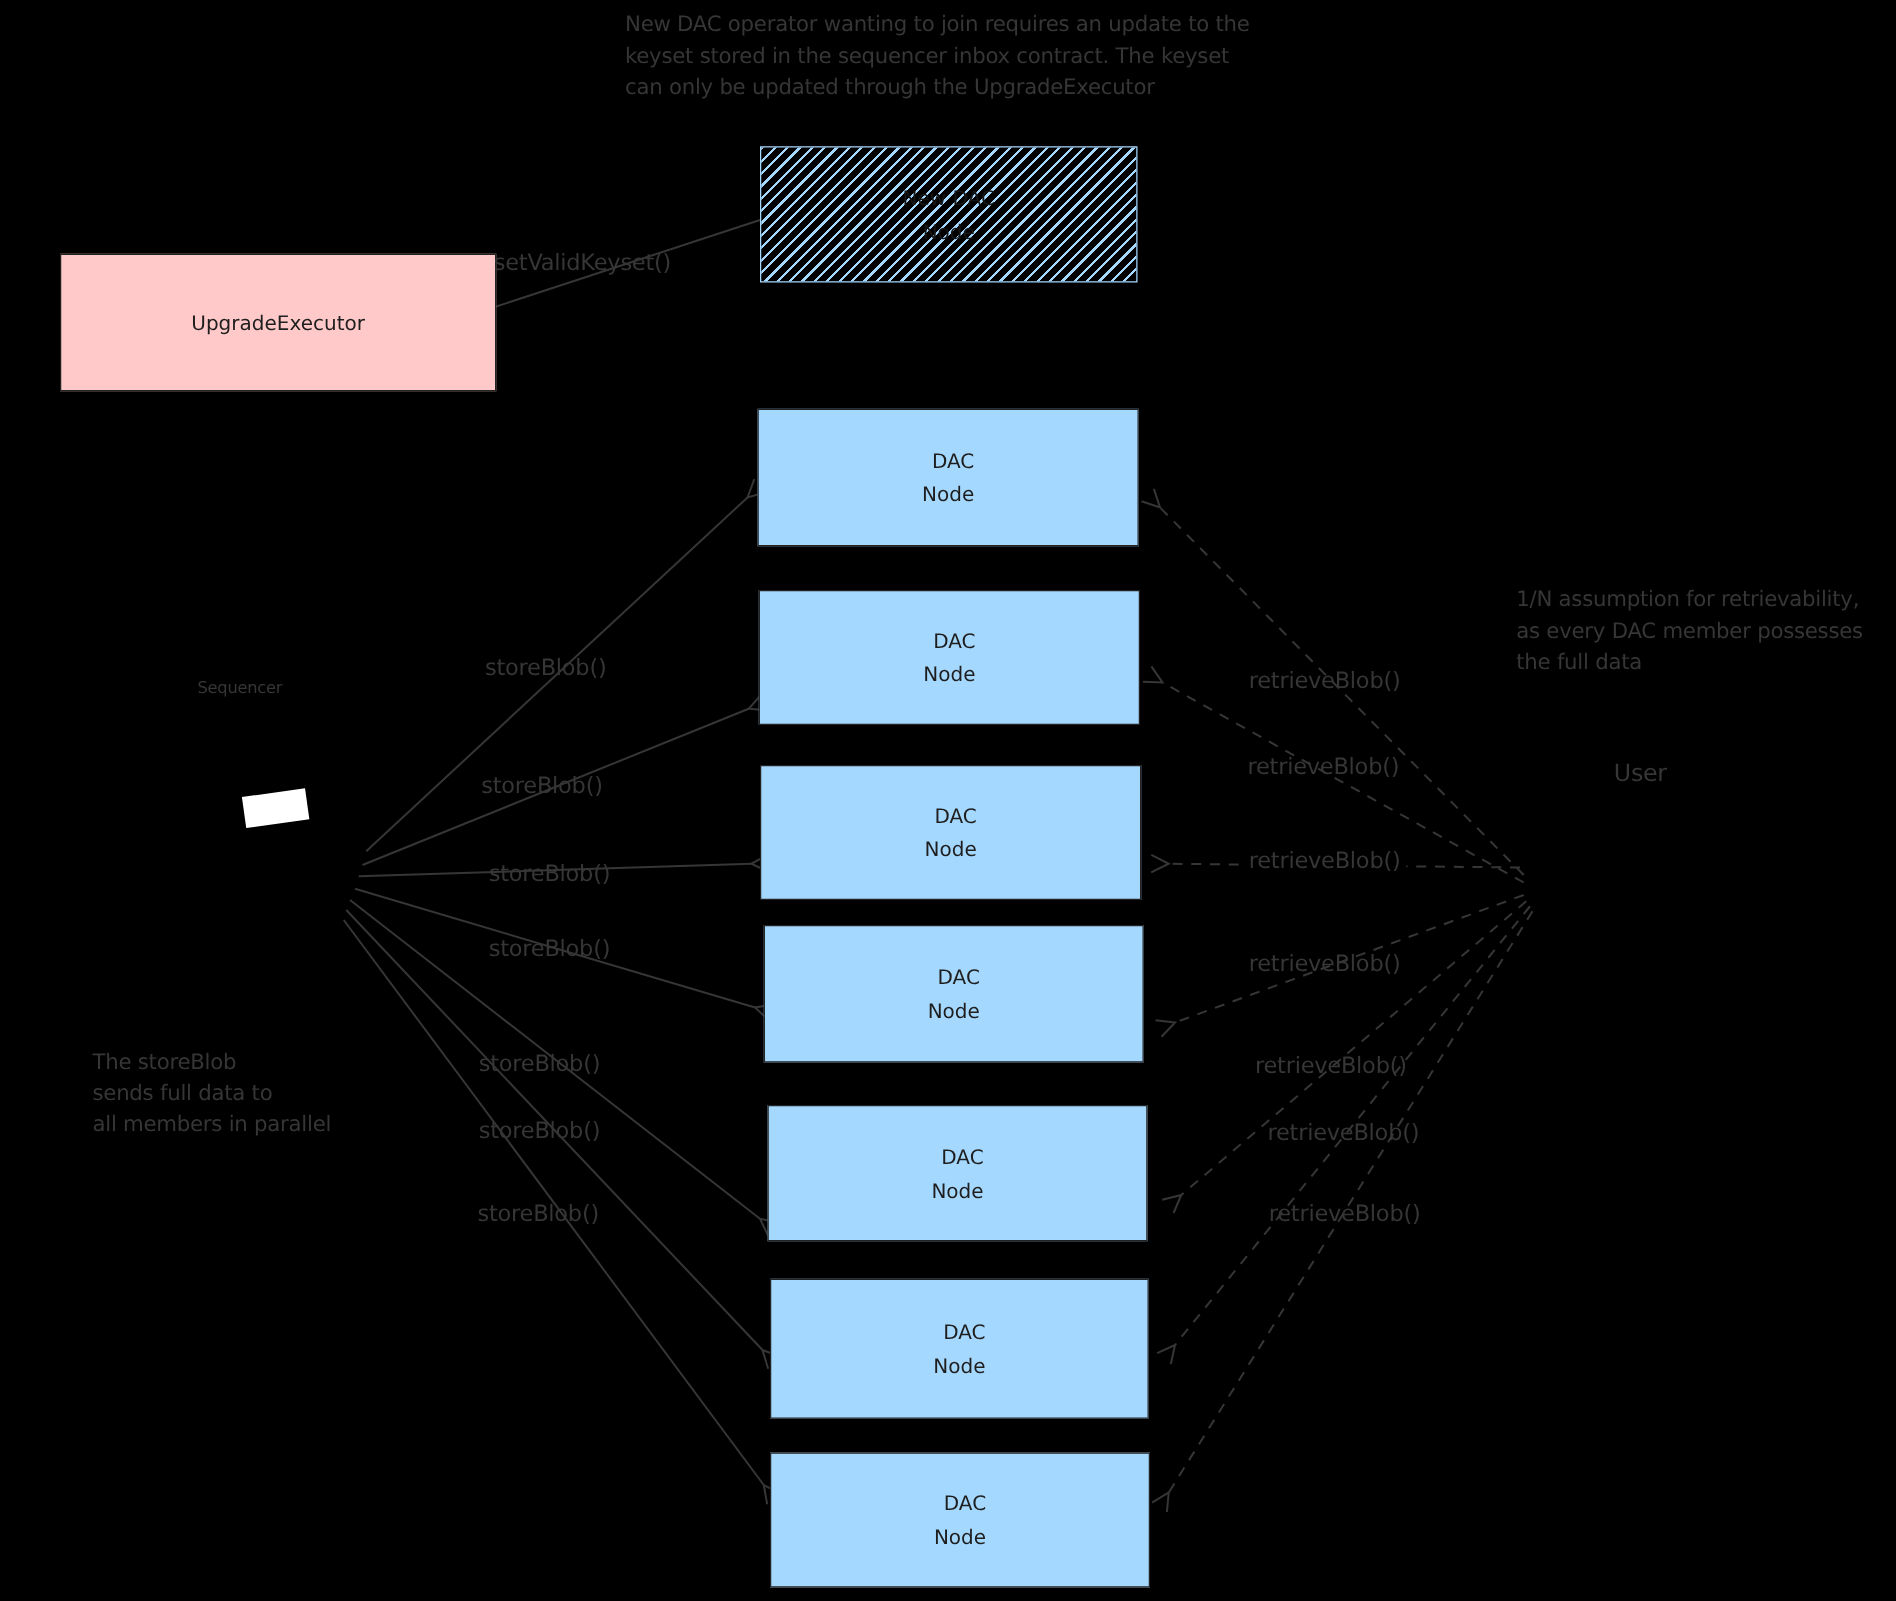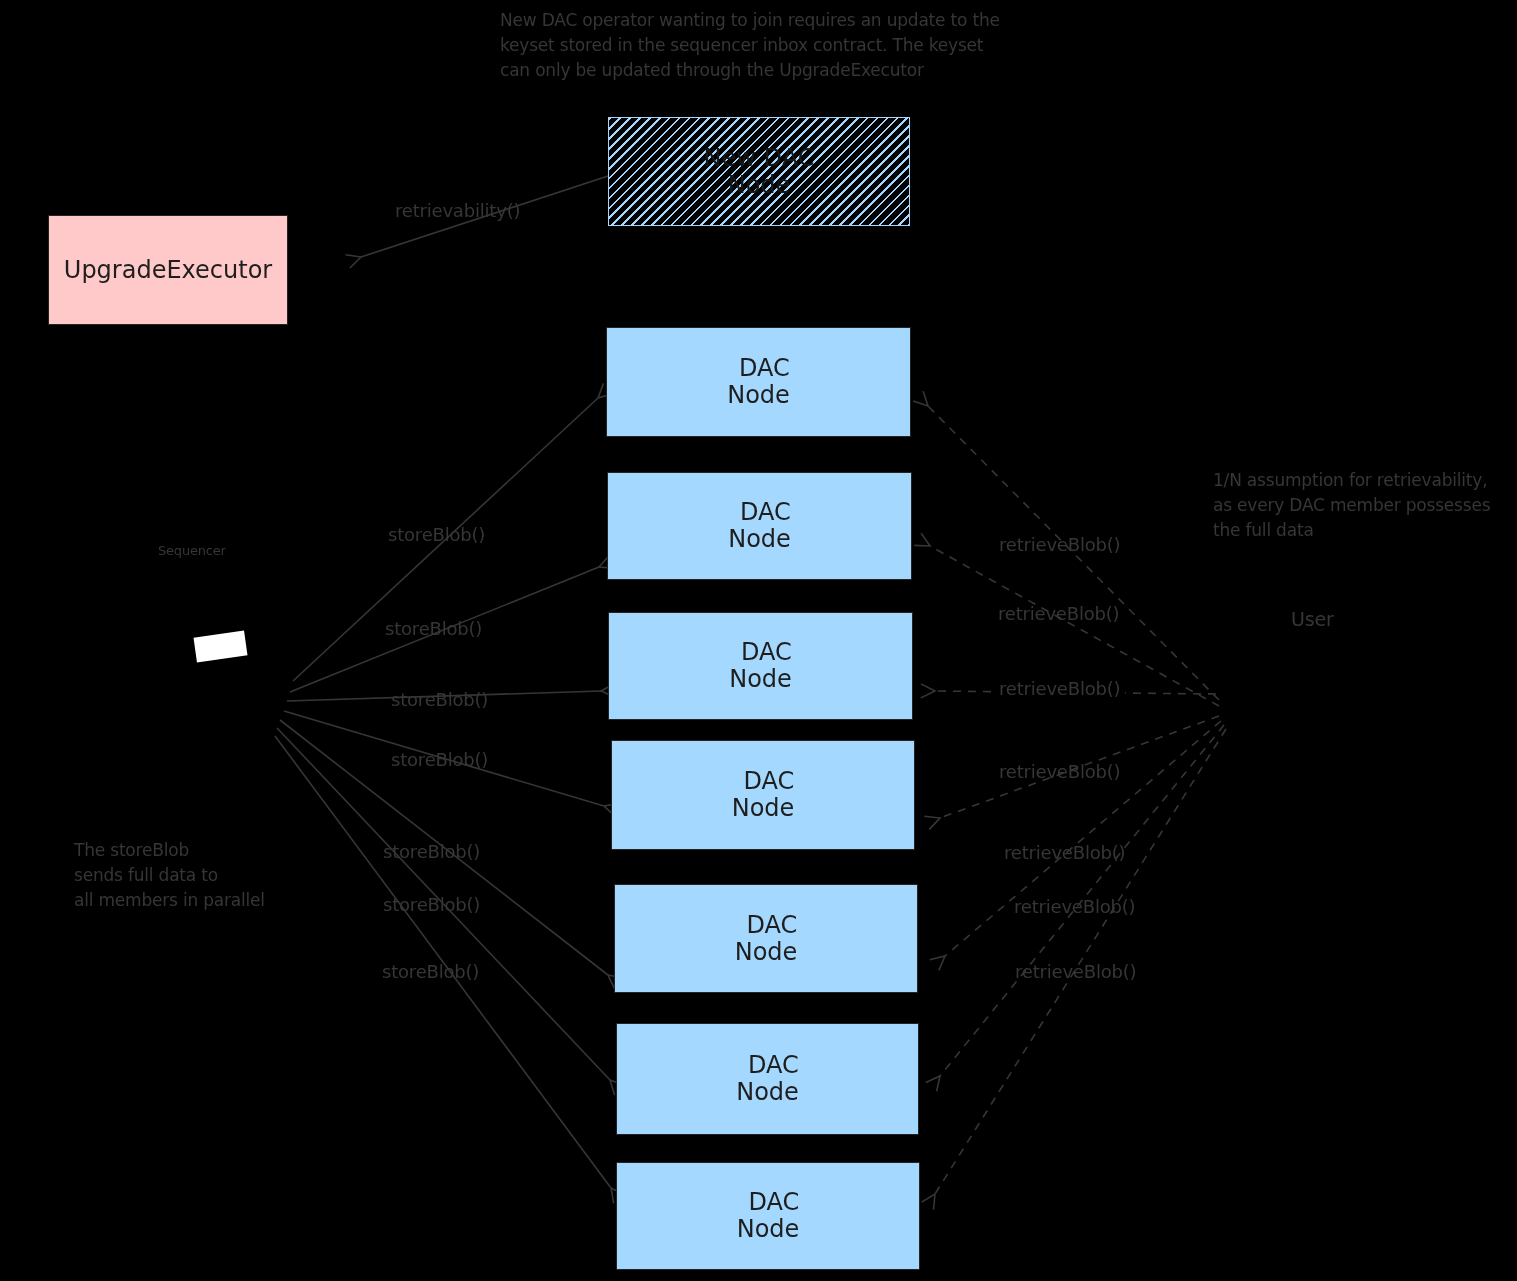--- a/index.html
+++ b/index.html
@@ -11,34 +11,34 @@
     overflow:hidden;
     margin-left:38px;
   }
   #arrows{position:absolute;left:0;top:0;width:1517px;height:1281px;}
 
   .box{
     position:absolute;
     display:flex;align-items:center;justify-content:center;
     text-align:center;
     color:#1e1e1e;
-    font-size:24px;line-height:27px;
+    font-size:16px;line-height:27px;
     white-space:pre-line;
     box-sizing:border-box;
   }
   .blue{background:#a5d8ff;border:1.6px solid #232323;text-align:right;}
   .pink{background:#ffc9c9;border:1.7px solid #232323;}
   .hatched{
     background:repeating-linear-gradient(135deg,#a5d8ff 0 1.8px,transparent 1.8px 7px);
     border:1.5px solid #a5d8ff;
     color:#161616;
   }
 
   .box-hatched{left:570px;top:117px;width:302px;height:109px;}
-  .box-ue{left:10px;top:215px;width:240px;height:110px;}
+  .box-ue{left:10px;top:203px;width:349px;height:110px;}
   .dac-1{left:568px;top:327px;width:305px;height:110px;}
   .dac-2{left:569px;top:472px;width:305px;height:108px;}
   .dac-3{left:570px;top:612px;width:305px;height:108px;}
   .dac-4{left:573px;top:740px;width:304px;height:110px;}
   .dac-5{left:576px;top:884px;width:304px;height:109px;}
   .dac-6{left:578px;top:1023px;width:303px;height:112px;}
   .dac-7{left:578px;top:1162px;width:304px;height:108px;}
 
   .lbl{position:absolute;color:#363636;font-size:18px;white-space:nowrap;letter-spacing:-0.2px;}
   .note{position:absolute;color:#363636;font-size:17px;line-height:25px;white-space:pre-line;letter-spacing:-0.2px;}
@@ -101,21 +101,21 @@
 
   <div class="note note-top">New DAC operator wanting to join requires an update to the
 keyset stored in the sequencer inbox contract. The keyset
 can only be updated through the UpgradeExecutor</div>
 
   <div class="box hatched box-hatched">New DAC
 Node</div>
 
   <div class="box pink box-ue">UpgradeExecutor</div>
 
-  <div class="lbl lbl-setvalid">retrievability()</div>
+  <div class="lbl lbl-setvalid">setValidKeyset()</div>
 
   <div class="box blue dac-1">DAC
 Node</div>
   <div class="box blue dac-2">DAC
 Node</div>
   <div class="box blue dac-3">DAC
 Node</div>
   <div class="box blue dac-4">DAC
 Node</div>
   <div class="box blue dac-5">DAC

